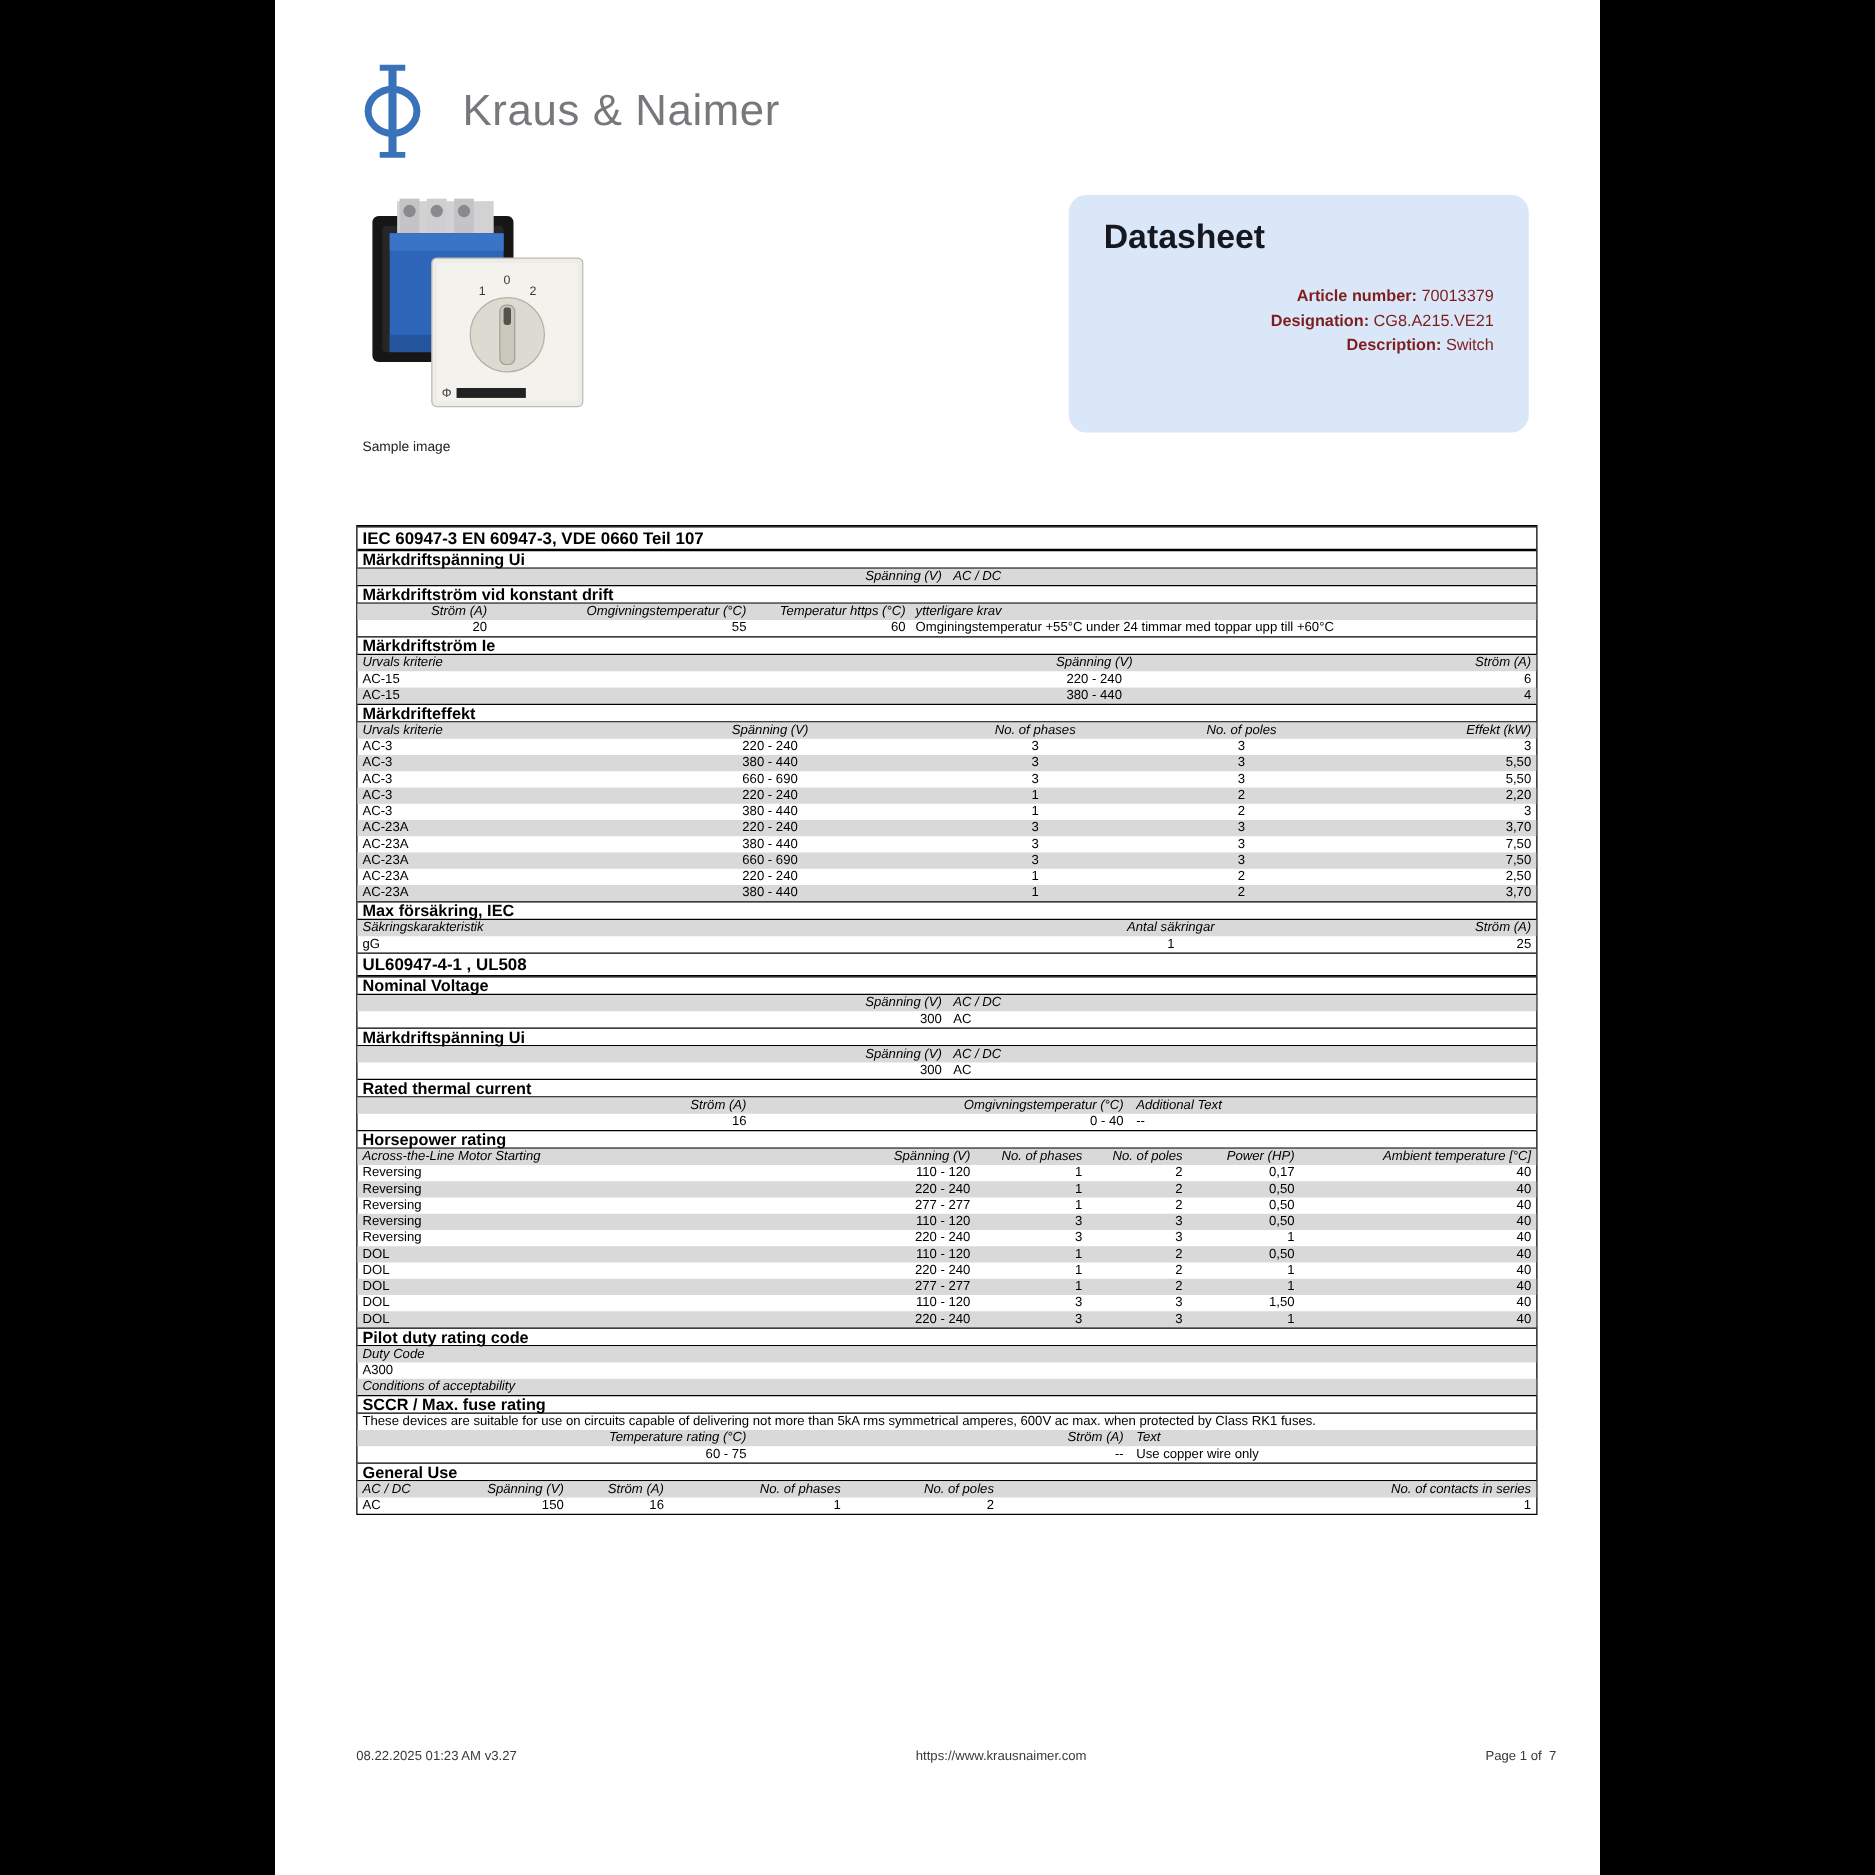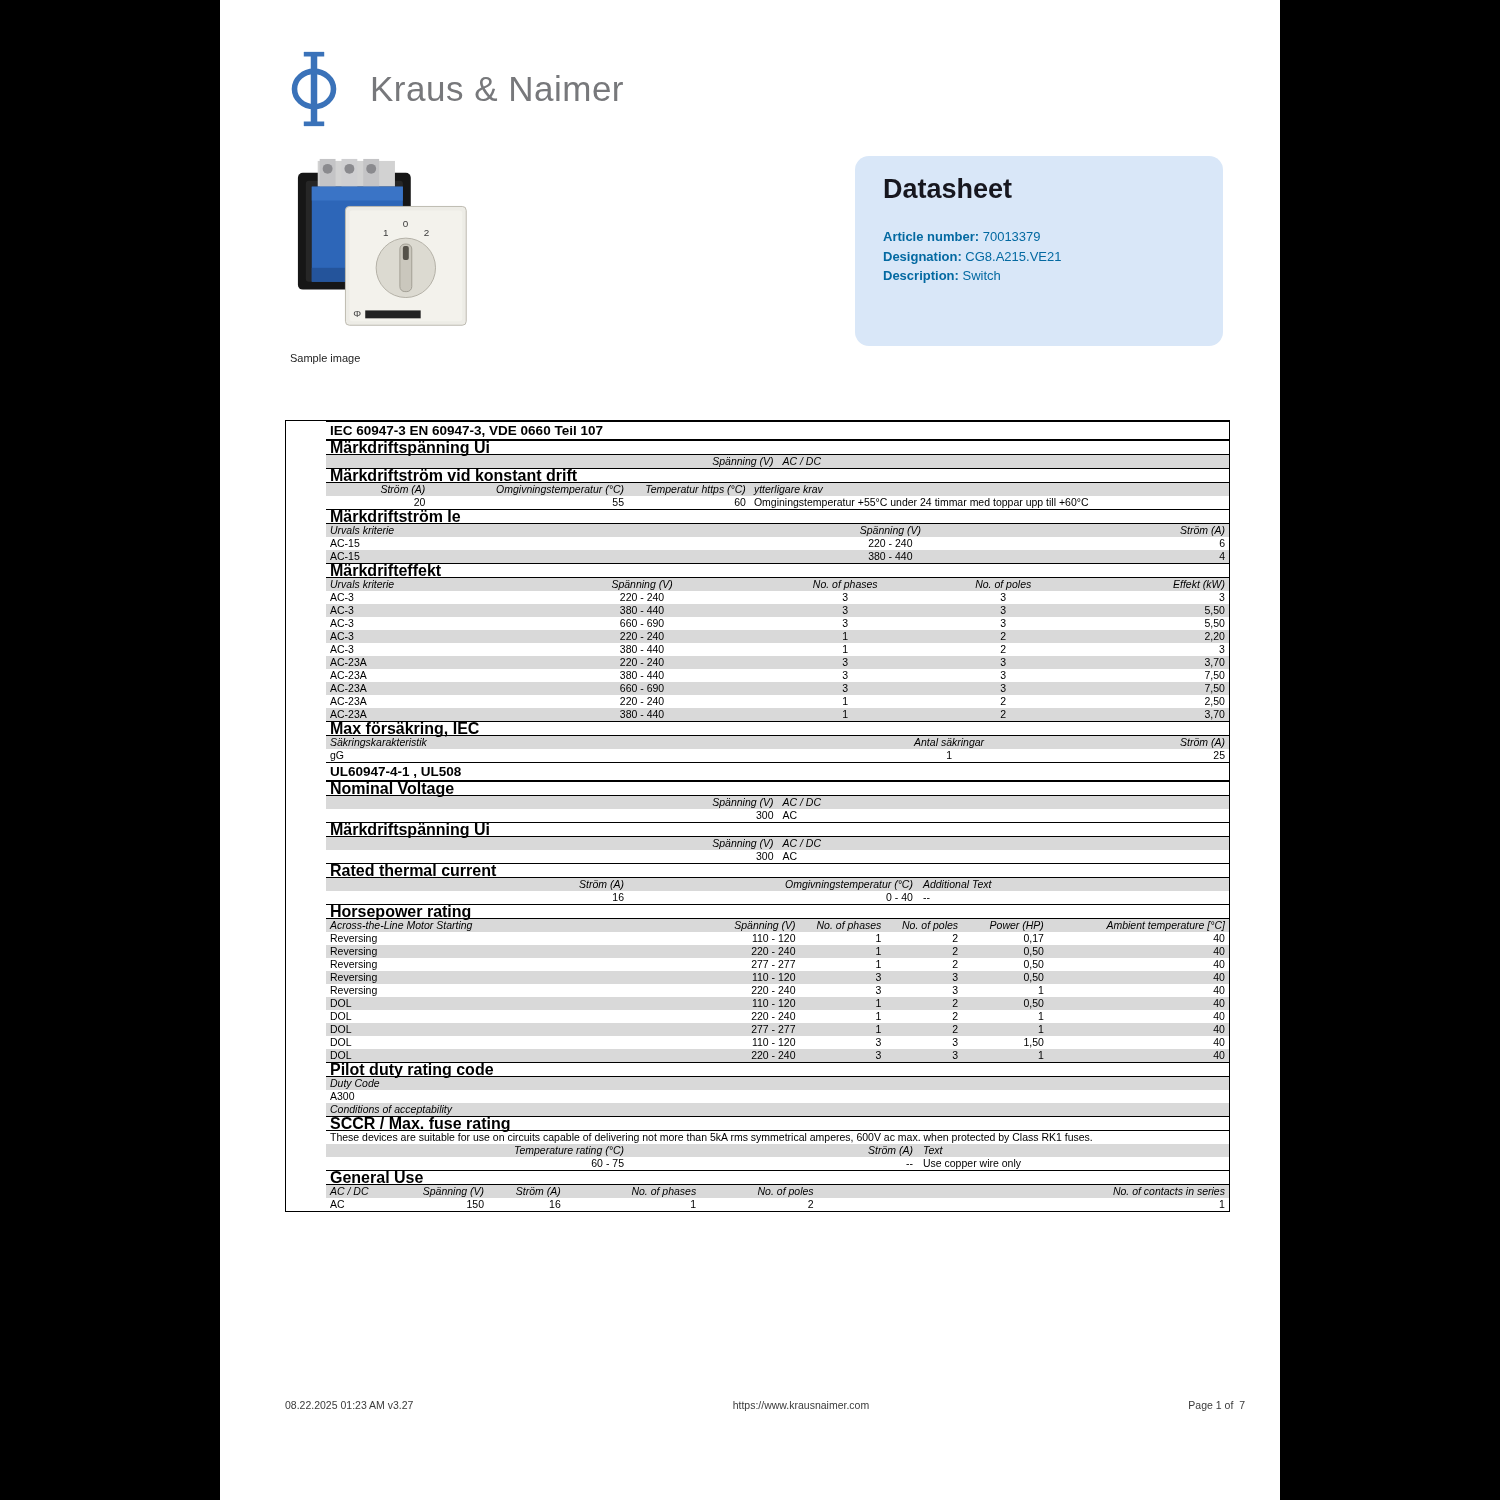--- a/index.html
+++ b/index.html
@@ -18,30 +18,30 @@
 
   
   .product { position:absolute; left:70px; top:156px; width:202px; }
   .product svg { width:198px; height:192px; display:block; }
   .caption { margin-top:4px; font-size:11px; color:#222; }
 
   
   .infobox { position:absolute; left:635px; top:156px; width:368px; height:190px;
     background:var(--infobox-bg,#d9e7f8); border-radius:14px; box-sizing:border-box; padding:18px 28px; }
   .infotitle { font-size:27px; font-weight:bold; color:var(--title-color,#17171f); }
-  .fields { margin-top:22px; font-size:13px; line-height:19.5px; color:#0369a1; }
+  .fields { margin-top:22px; font-size:13px; line-height:19.5px; color:#7f1d1d;text-align:right; }
   .field b { font-weight:bold; }
 
   
   .dtable { position:absolute; left:65px; top:420px; width:945px; border:1px solid #000;
-    background:#fff; font-size:10.5px; color:#000; box-sizing:border-box;padding-left:40px; }
+    background:#fff; font-size:10.5px; color:#000; box-sizing:border-box; }
   .trow { display:flex; min-height:13px; line-height:13px; align-items:center; box-sizing:border-box; }
   .trow.cols { background:var(--row-shade,#d9d9d9); font-style:italic; }
   .trow.data.shade { background:var(--row-shade,#d9d9d9); }
-  .trow.sec { font-weight:bold; font-size:16px; border-top:1px solid #000; border-bottom:1px solid #000; }
+  .trow.sec { font-weight:bold; font-size:13px; border-top:1px solid #000; border-bottom:1px solid #000; }
   .trow.big { font-weight:bold; font-size:13.5px; min-height:17px; line-height:17px;
     border-top:1px solid #000; border-bottom:1px solid #000; }
   .tcell { box-sizing:border-box; white-space:nowrap; overflow:visible; }
 
   
   .footer { position:absolute; left:65px; top:1399px; width:960px; display:flex;
     justify-content:space-between; font-size:10.5px; color:#3a3a3a; }
   .footer span { white-space:pre; }
 </style>
 </head>

